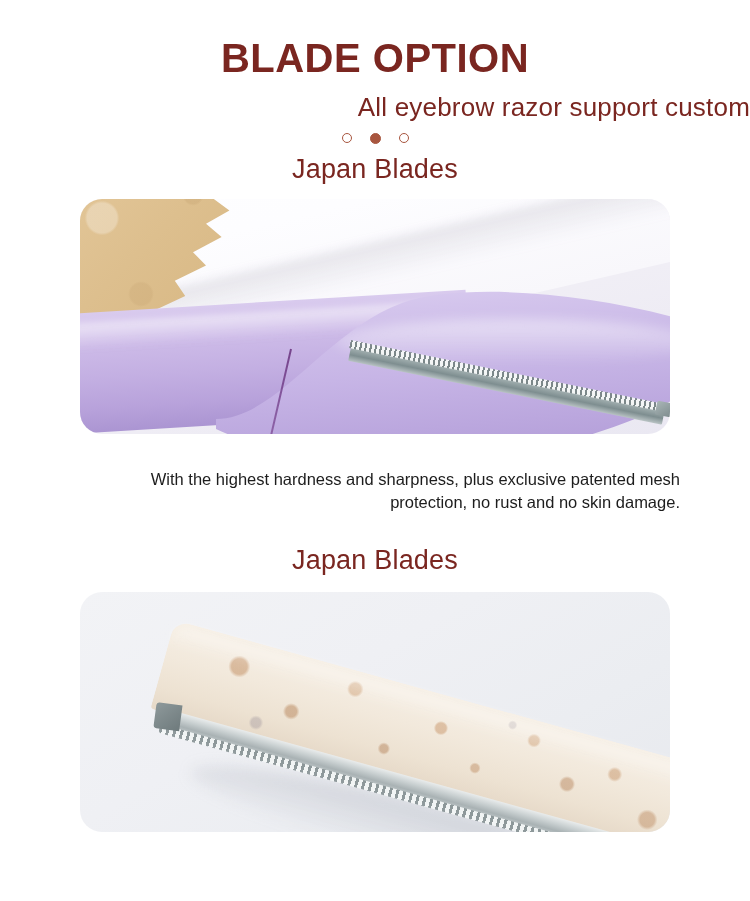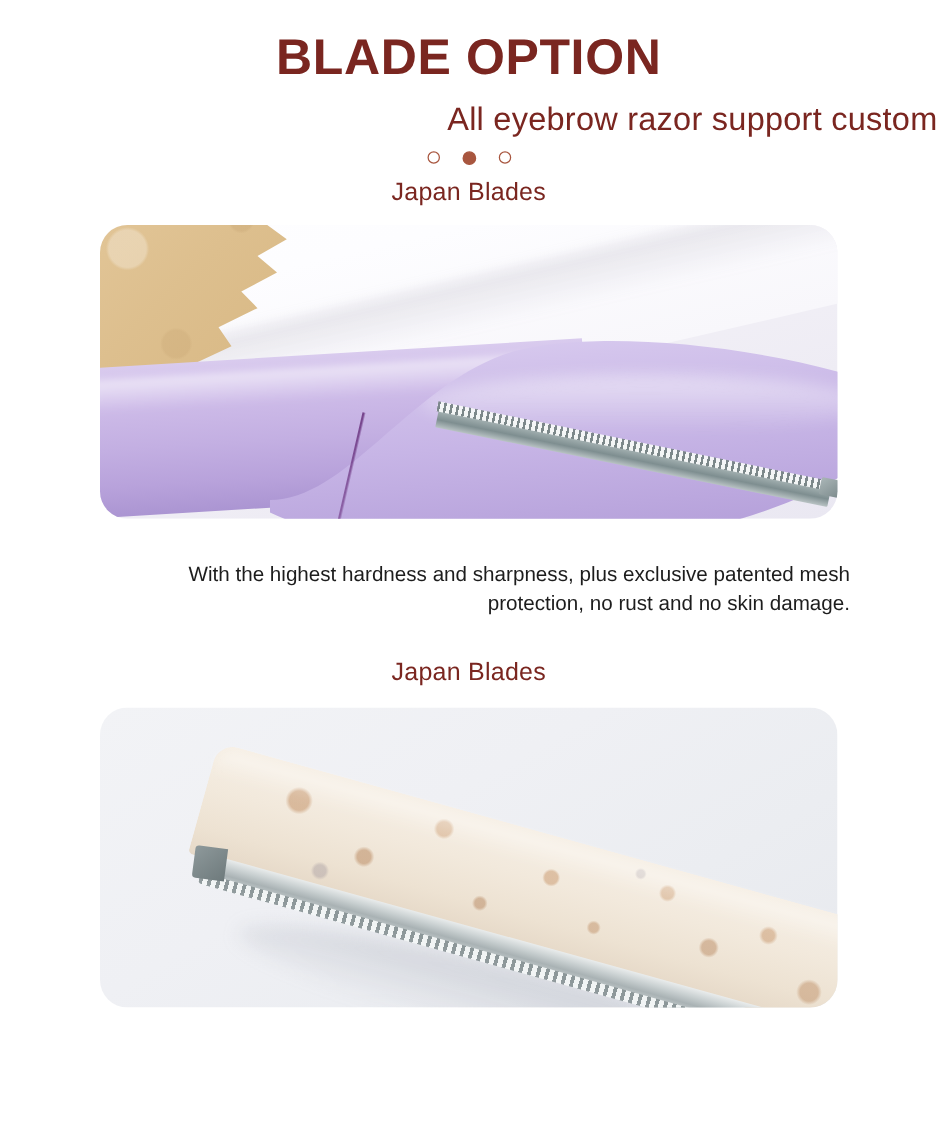--- a/index.html
+++ b/index.html
@@ -22,20 +22,21 @@
   
   .banner-title {
     text-align:center;
     color:#7a2620;
     font-size:40px;
     font-weight:700;
     letter-spacing:0.5px;
     line-height:1;
     padding-top:26px;
     font-family:"Liberation Sans", sans-serif;
+    margin-top:12px;
   }
 
   .banner-subtitle {
     text-align:right;
     color:#7a2620;
     font-size:26px;
     font-weight:400;
     line-height:1;
     padding-top:16px;
     letter-spacing:0.2px;
@@ -58,21 +59,21 @@
   .dot.filled {
     background:#a8563f;
     border-color:#a8563f;
     width:11px; height:11px;
   }
 
   
   .section-heading {
     text-align:center;
     color:#7a2620;
-    font-size:20px;
+    font-size:27px;
     font-weight:500;
     line-height:1;
     letter-spacing:0.2px;
   }
   #heading-japan { padding-top:18px; }
   #heading-china { padding-top:16px; }
 
   
   .photo-panel {
     position:relative;

